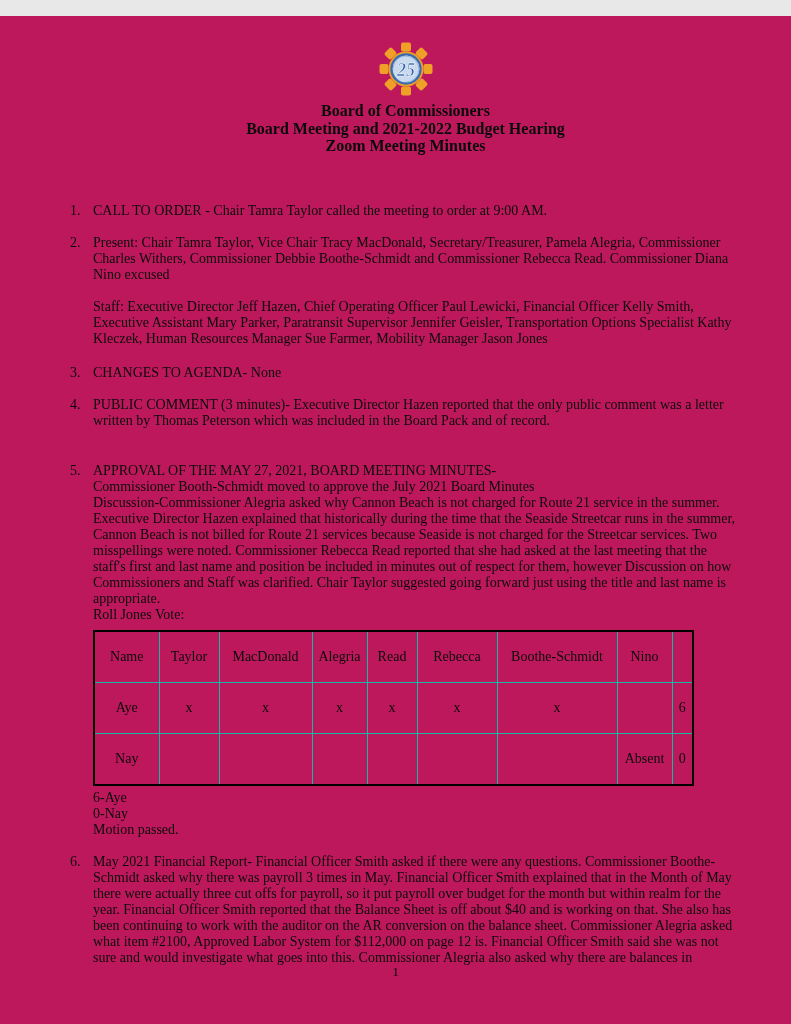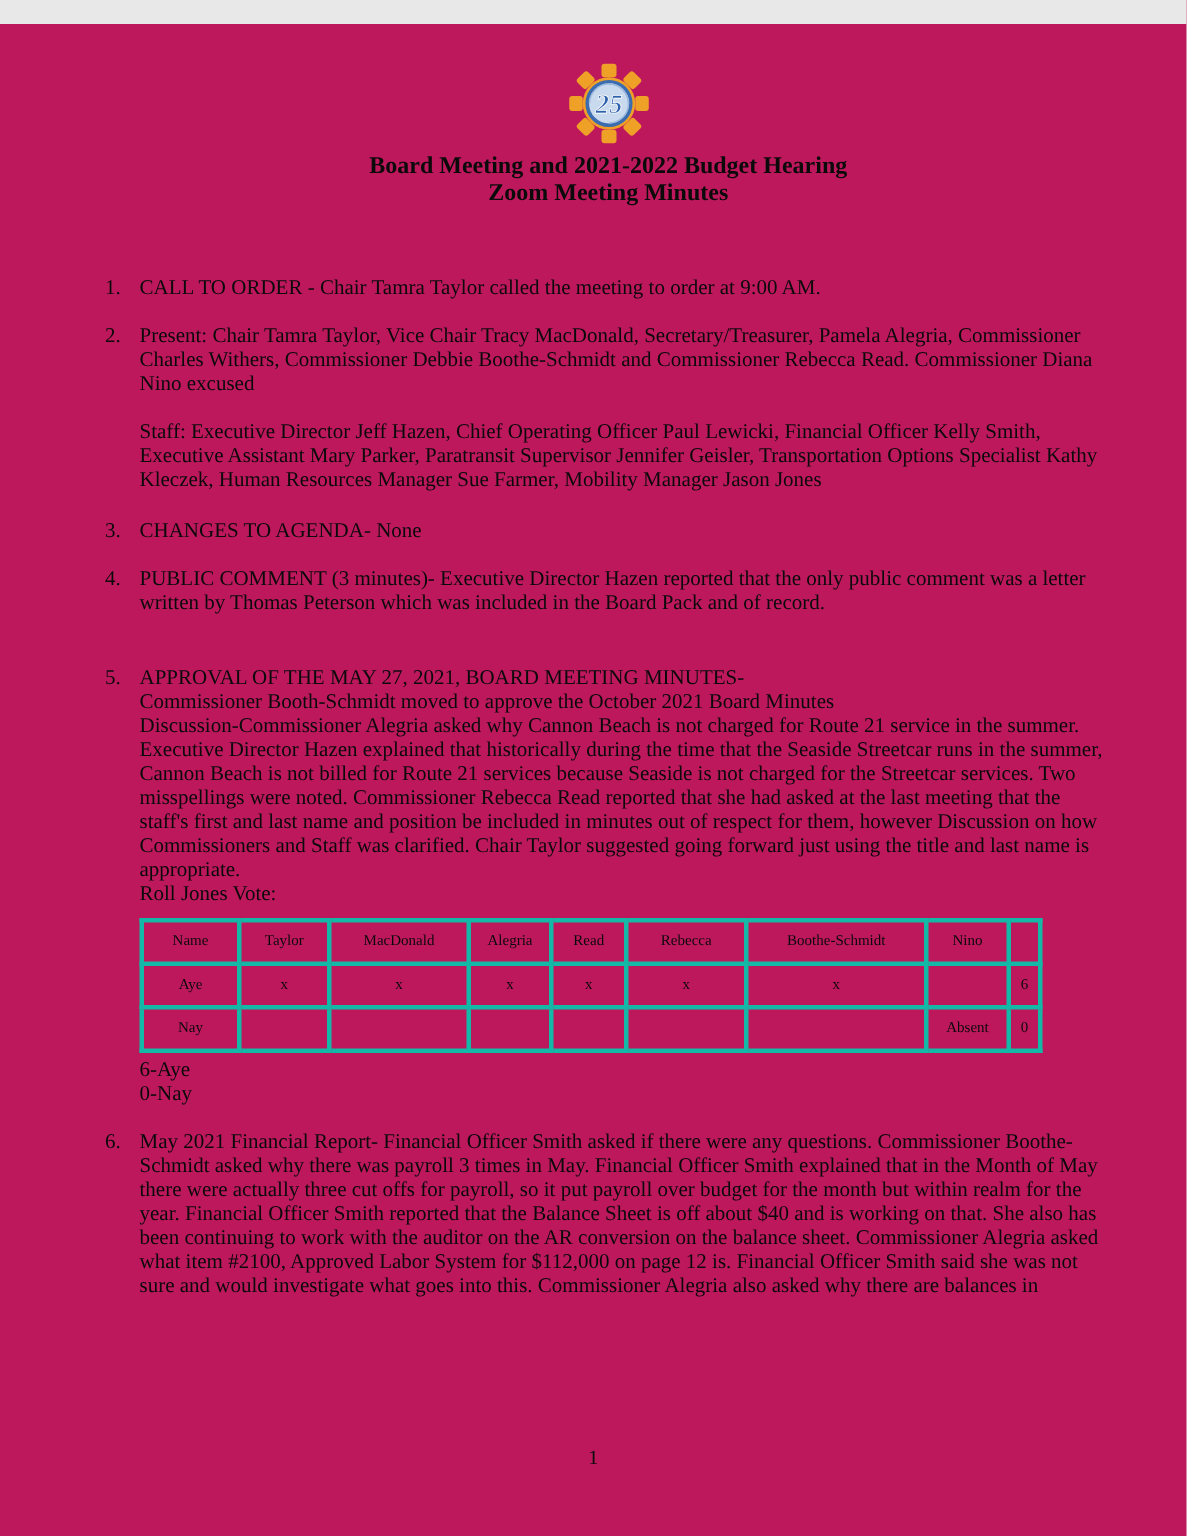--- a/index.html
+++ b/index.html
@@ -36,25 +36,25 @@
   #item6 { margin-top: 16px; }
   .para-gap { margin-top: 16px; }
   table.vote-table {
     border-collapse: collapse;
     table-layout: fixed;
     width: 599px;
     margin-top: 7px;
     border: 2px solid #000;
   }
   table.vote-table td {
-    border: 3px solid #14b8a6;
+    border: 1px solid #14b8a6;
     text-align: center;
     height: 18px;
-    padding: 4px 2px;
-    font-size: 10px;
+    padding: 16px 2px;
+    font-size: 14px;
     line-height: 16px;
     overflow: hidden;
     white-space: nowrap;
   }
   .results { margin-top: 4px; }
   .footer-pagenum {
     position: absolute;
     left: 0;
     right: 0;
     top: 948px;
@@ -81,20 +81,21 @@
       </g>
       <circle cx="29" cy="27" r="17.5" fill="#efa127"></circle>
       <circle cx="29" cy="27" r="14.5" fill="#c9daee" stroke="#3b6cb0" stroke-width="2.4"></circle>
       <path d="M 16 27 A 13 13 0 0 1 42 27" fill="none" stroke="#9db9dd" stroke-width="1"></path>
       <path d="M 29 14 A 13 13 0 0 1 29 40" fill="none" stroke="#9db9dd" stroke-width="1"></path>
       <text x="29" y="33.5" text-anchor="middle" font-size="18" font-weight="bold" font-style="italic" font-family="Liberation Serif, serif" fill="#2f62ac" stroke="#ffffff" stroke-width="0.5">25</text>
     </svg>
   </div>
 
   <div class="title-block">
+    <div>Board of Commissioners</div>
     <div>Board Meeting and 2021-2022 Budget Hearing</div>
     <div>Zoom Meeting Minutes</div>
   </div>
 
   <div class="item" id="item1">
     <div class="num">1.</div>
     <div class="body">CALL TO ORDER - Chair Tamra Taylor called the meeting to order at 9:00 AM.</div>
   </div>
 
   <div class="item" id="item2">
@@ -112,21 +113,21 @@
 
   <div class="item" id="item4">
     <div class="num">4.</div>
     <div class="body">PUBLIC COMMENT (3 minutes)- Executive Director Hazen reported that the only public comment was a letter written by Thomas Peterson which was included in the Board Pack and of record.</div>
   </div>
 
   <div class="item" id="item5">
     <div class="num">5.</div>
     <div class="body">
       <div>APPROVAL OF THE MAY 27, 2021, BOARD MEETING MINUTES-</div>
-      <div>Commissioner Booth-Schmidt moved to approve the October 2021 Board Minutes</div>
+      <div>Commissioner Booth-Schmidt moved to approve the July 2021 Board Minutes</div>
       <div>Discussion-Commissioner Alegria asked why Cannon Beach is not charged for Route 21 service in the summer. Executive Director Hazen explained that historically during the time that the Seaside Streetcar runs in the summer, Cannon Beach is not billed for Route 21 services because Seaside is not charged for the Streetcar services. Two misspellings were noted.  Commissioner Rebecca Read reported that she had asked at the last meeting that the staff's first and last name and position be included in minutes out of respect for them, however Discussion on how Commissioners and Staff was clarified.  Chair Taylor suggested going forward just using the title and last name is appropriate.</div>
       <div>Roll Jones Vote:</div>
 
       <table class="vote-table">
         <colgroup>
           <col style="width:65px">
             <col style="width:60px">
             <col style="width:93px">
           <col style="width:55px">
             <col style="width:50px">
@@ -167,20 +168,21 @@
           <td></td>
           <td></td>
           <td>Absent</td>
           <td>0</td>
         </tr>
       </tbody>
         </table>
 
       <div class="results">6-Aye</div>
       <div>0-Nay</div>
+      <div>Motion passed.</div>
     </div>
   </div>
 
   <div class="item" id="item6">
     <div class="num">6.</div>
     <div class="body">
       <div>May 2021 Financial Report- Financial Officer Smith asked if there were any questions. Commissioner Boothe-Schmidt asked why there was payroll 3 times in May. Financial Officer Smith explained that in the Month of May there were actually three cut offs for payroll, so it put payroll over budget for the month but within realm for the year. Financial Officer Smith reported that the Balance Sheet is off about $40 and is working on that. She also has been continuing to work with the auditor on the AR conversion on the balance sheet. Commissioner Alegria asked what item #2100, Approved Labor System for $112,000 on page 12 is. Financial Officer Smith said she was not sure and would investigate what goes into this. Commissioner Alegria also asked why there are balances in</div>
     </div>
   </div>
 

